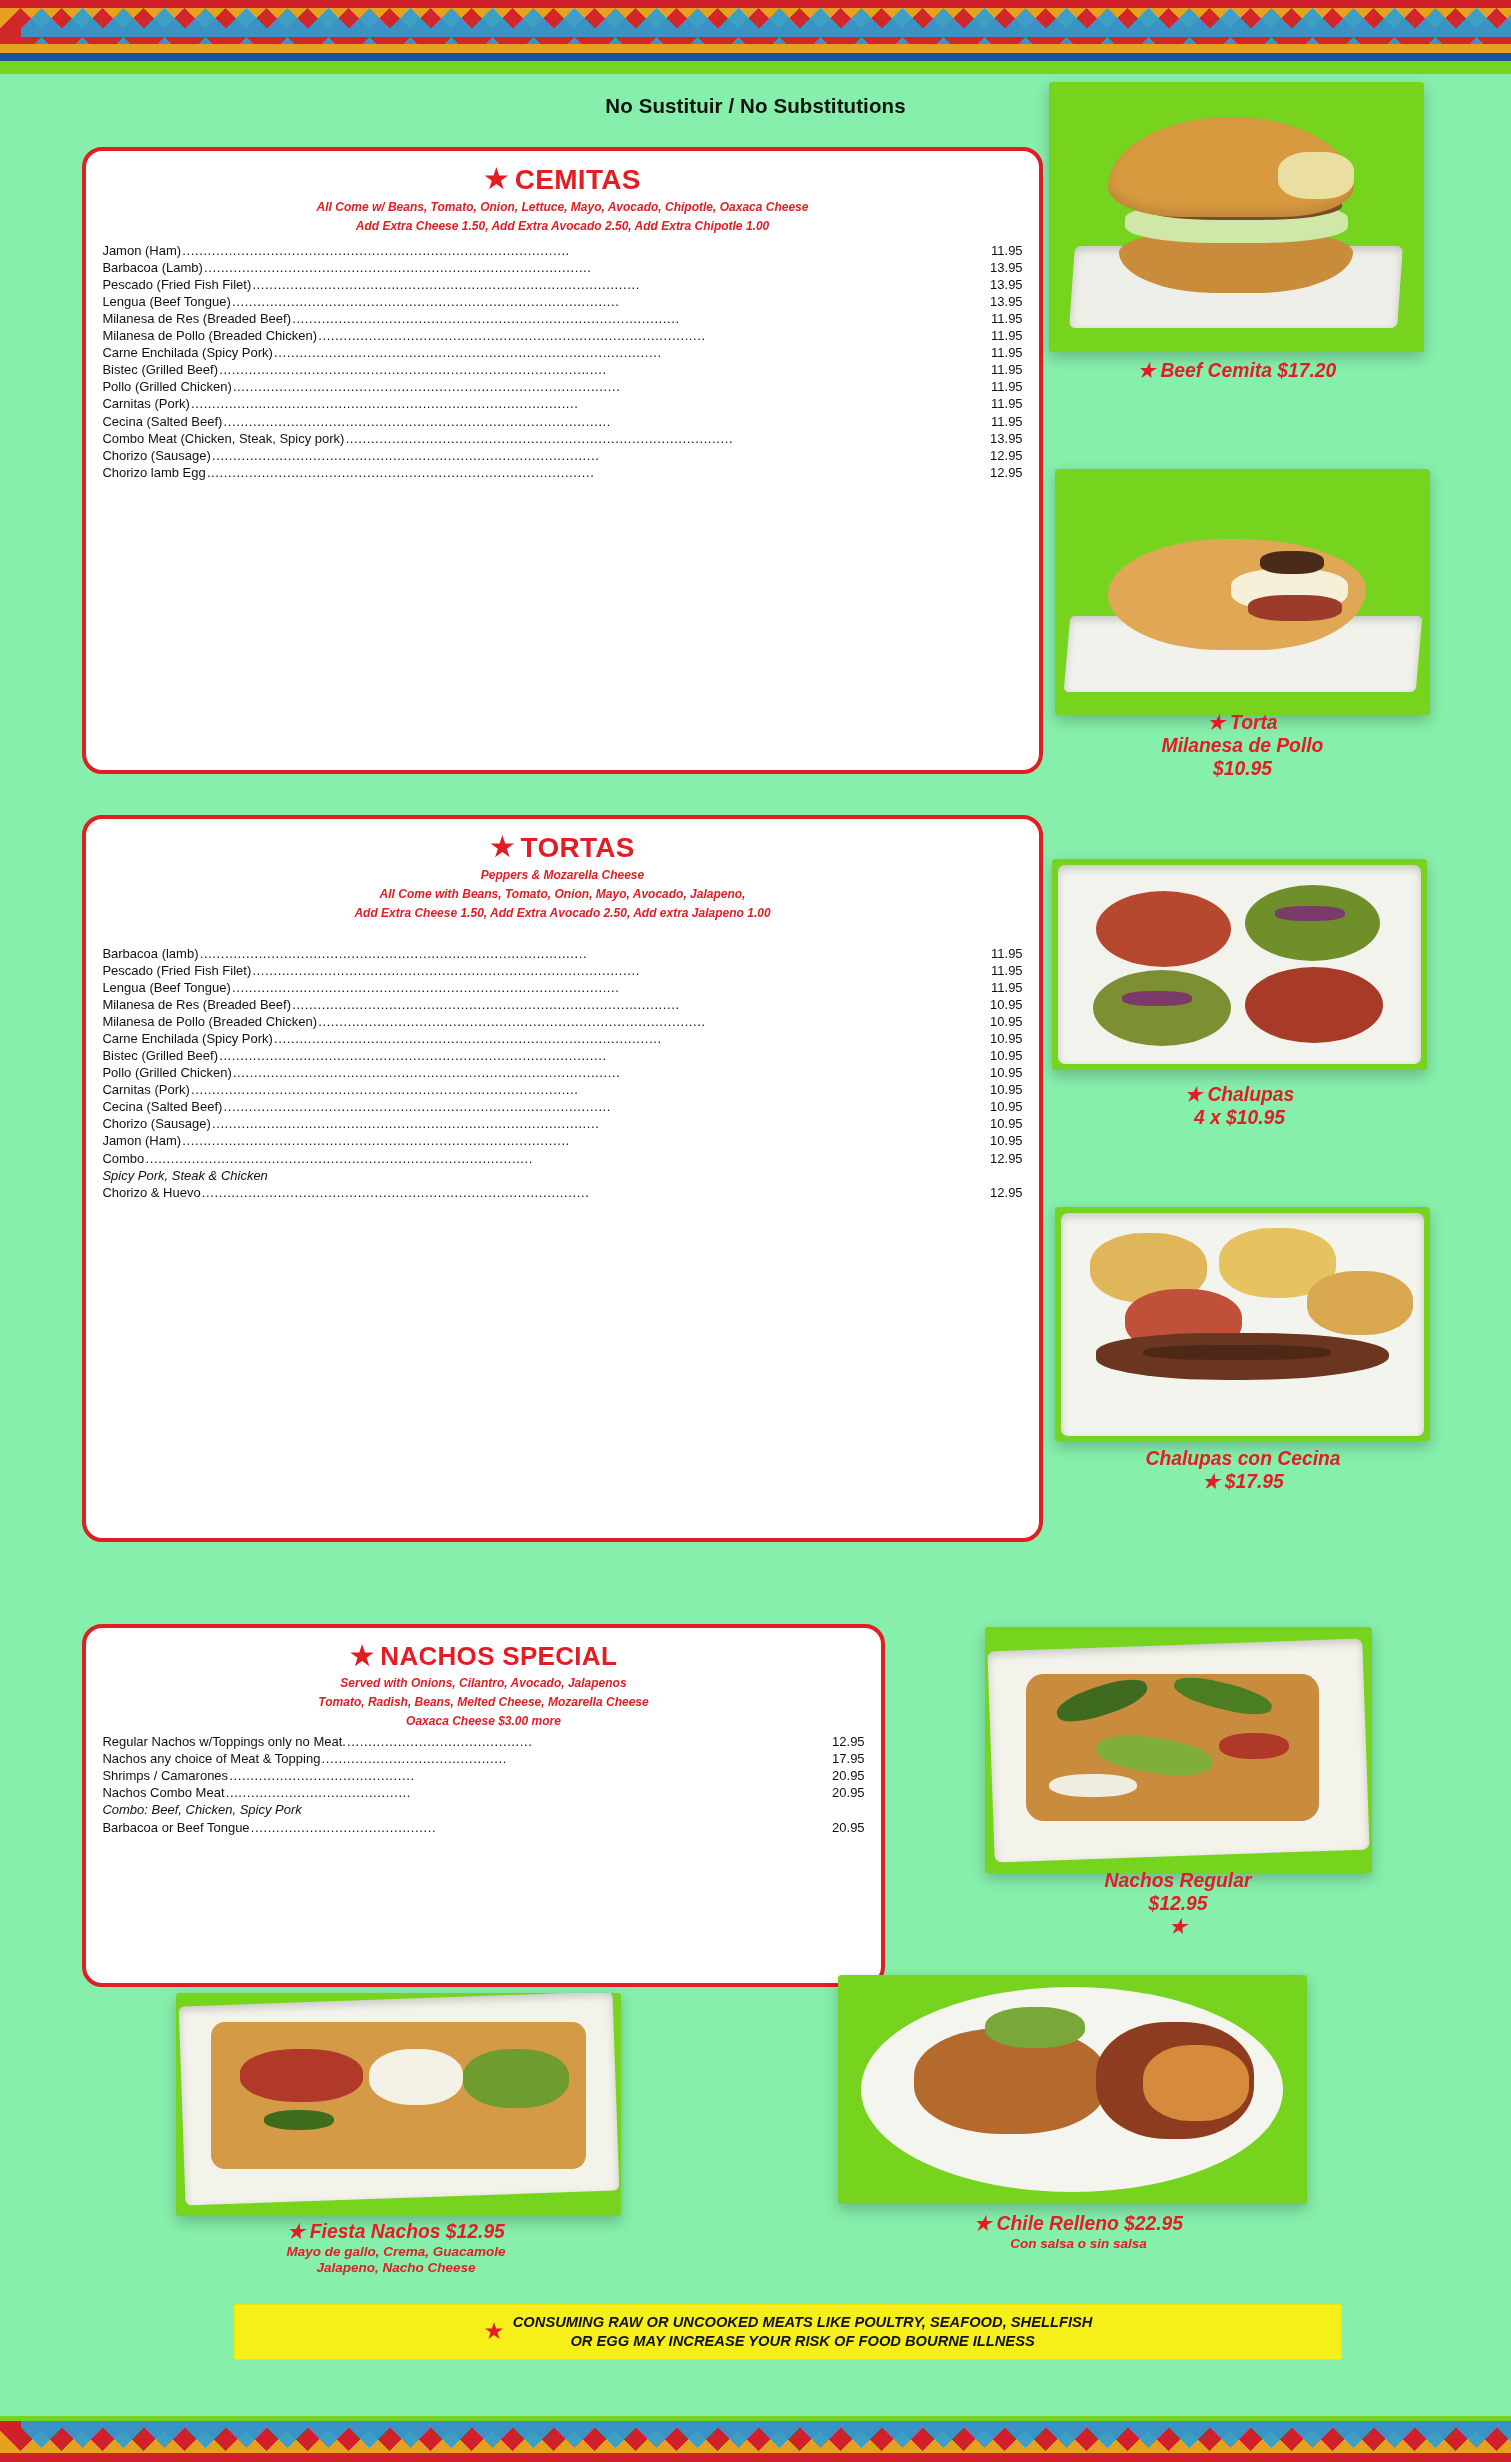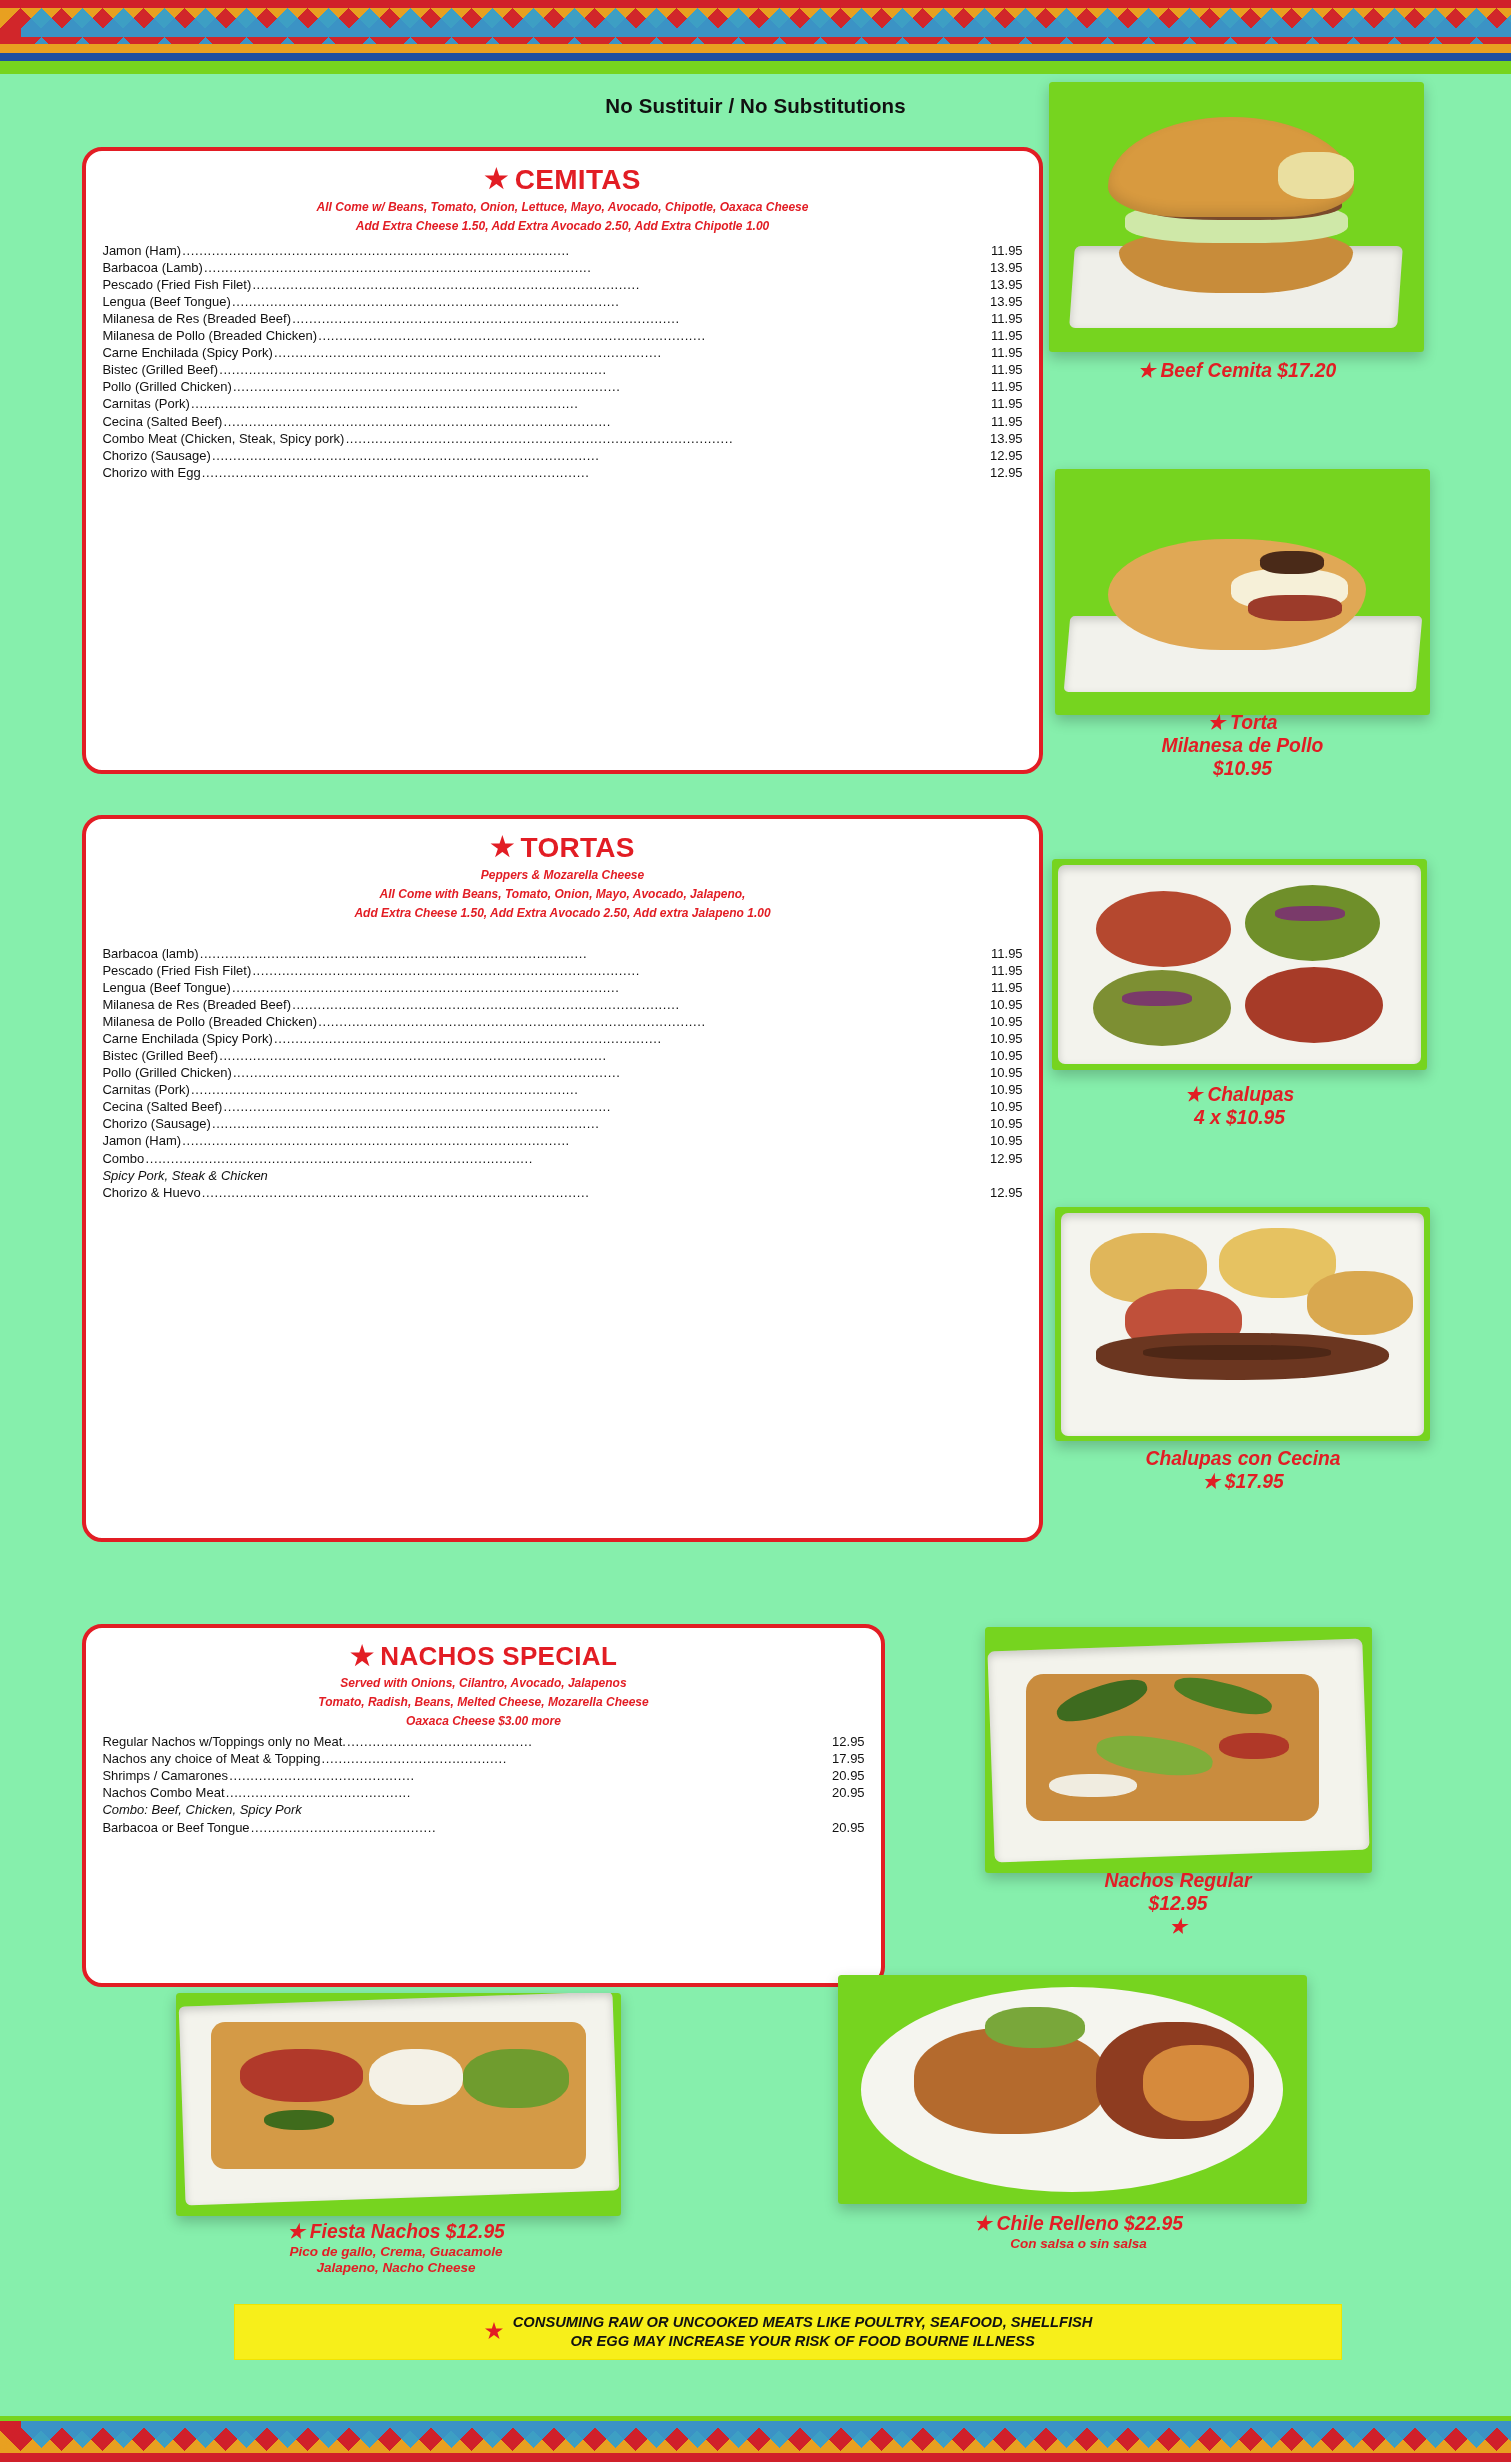--- a/index.html
+++ b/index.html
@@ -315,21 +315,21 @@
           <span class="nm">Combo Meat (Chicken, Steak, Spicy pork)</span>
           <span class="dots">............................................................................................</span>
           <span class="pr">13.95</span>
         </div>
       <div class="item">
           <span class="nm">Chorizo (Sausage)</span>
           <span class="dots">............................................................................................</span>
           <span class="pr">12.95</span>
         </div>
       <div class="item">
-          <span class="nm">Chorizo with Egg</span>
+          <span class="nm">Chorizo lamb Egg</span>
           <span class="dots">............................................................................................</span>
           <span class="pr">12.95</span>
         </div>
     </div>
   </div>
 
   <div class="panel" style="left:82px; top:815px; width:961px; height:727px;">
     <div class="panel-title">
       <span class="star big">★</span>
       <span>TORTAS</span>
@@ -534,21 +534,21 @@
     <div style="position:absolute; left:64px; top:56px; width:123px; height:53px; background:#b1392a; border-radius:45%;"></div>
     <div style="position:absolute; left:193px; top:56px; width:94px; height:56px; background:#f4f1e6; border-radius:45%;"></div>
     <div style="position:absolute; left:287px; top:56px; width:106px; height:59px; background:#6f9c2e; border-radius:45%;"></div>
     <div style="position:absolute; left:88px; top:117px; width:70px; height:20px; background:#3f6b1c; border-radius:45%;"></div>
   </div>
   <div class="cap" style="left:147px; top:2221px; width:498px;">
     <div>
       <span class="star">★</span>
       <span>Fiesta Nachos $12.95</span>
     </div>
-    <div class="sub" style="white-space:pre-line;">Pico de gallo, Crema, Guacamole
+    <div class="sub" style="white-space:pre-line;">Mayo de gallo, Crema, Guacamole
 Jalapeno, Nacho Cheese</div>
   </div>
 
   <div class="photo shadowy" style="left:838px; top:1975px; width:469px; height:229px; background:#76d41f;">
     <div style="position:absolute; left:23.4px; top:11.7px; width:422px; height:205px; background:#f5f5ef; border-radius:50%;"></div>
     <div style="position:absolute; left:76px; top:53px; width:193px; height:106px; background:#b46a2d; border-radius:45%;"></div>
     <div style="position:absolute; left:147px; top:32px; width:100px; height:41px; background:#79a73a; border-radius:45%;"></div>
     <div style="position:absolute; left:258px; top:47px; width:158px; height:117px; background:#8e3c20; border-radius:45%;"></div>
     <div style="position:absolute; left:305px; top:70px; width:106px; height:76px; background:#d68a3c; border-radius:45%;"></div>
   </div>

